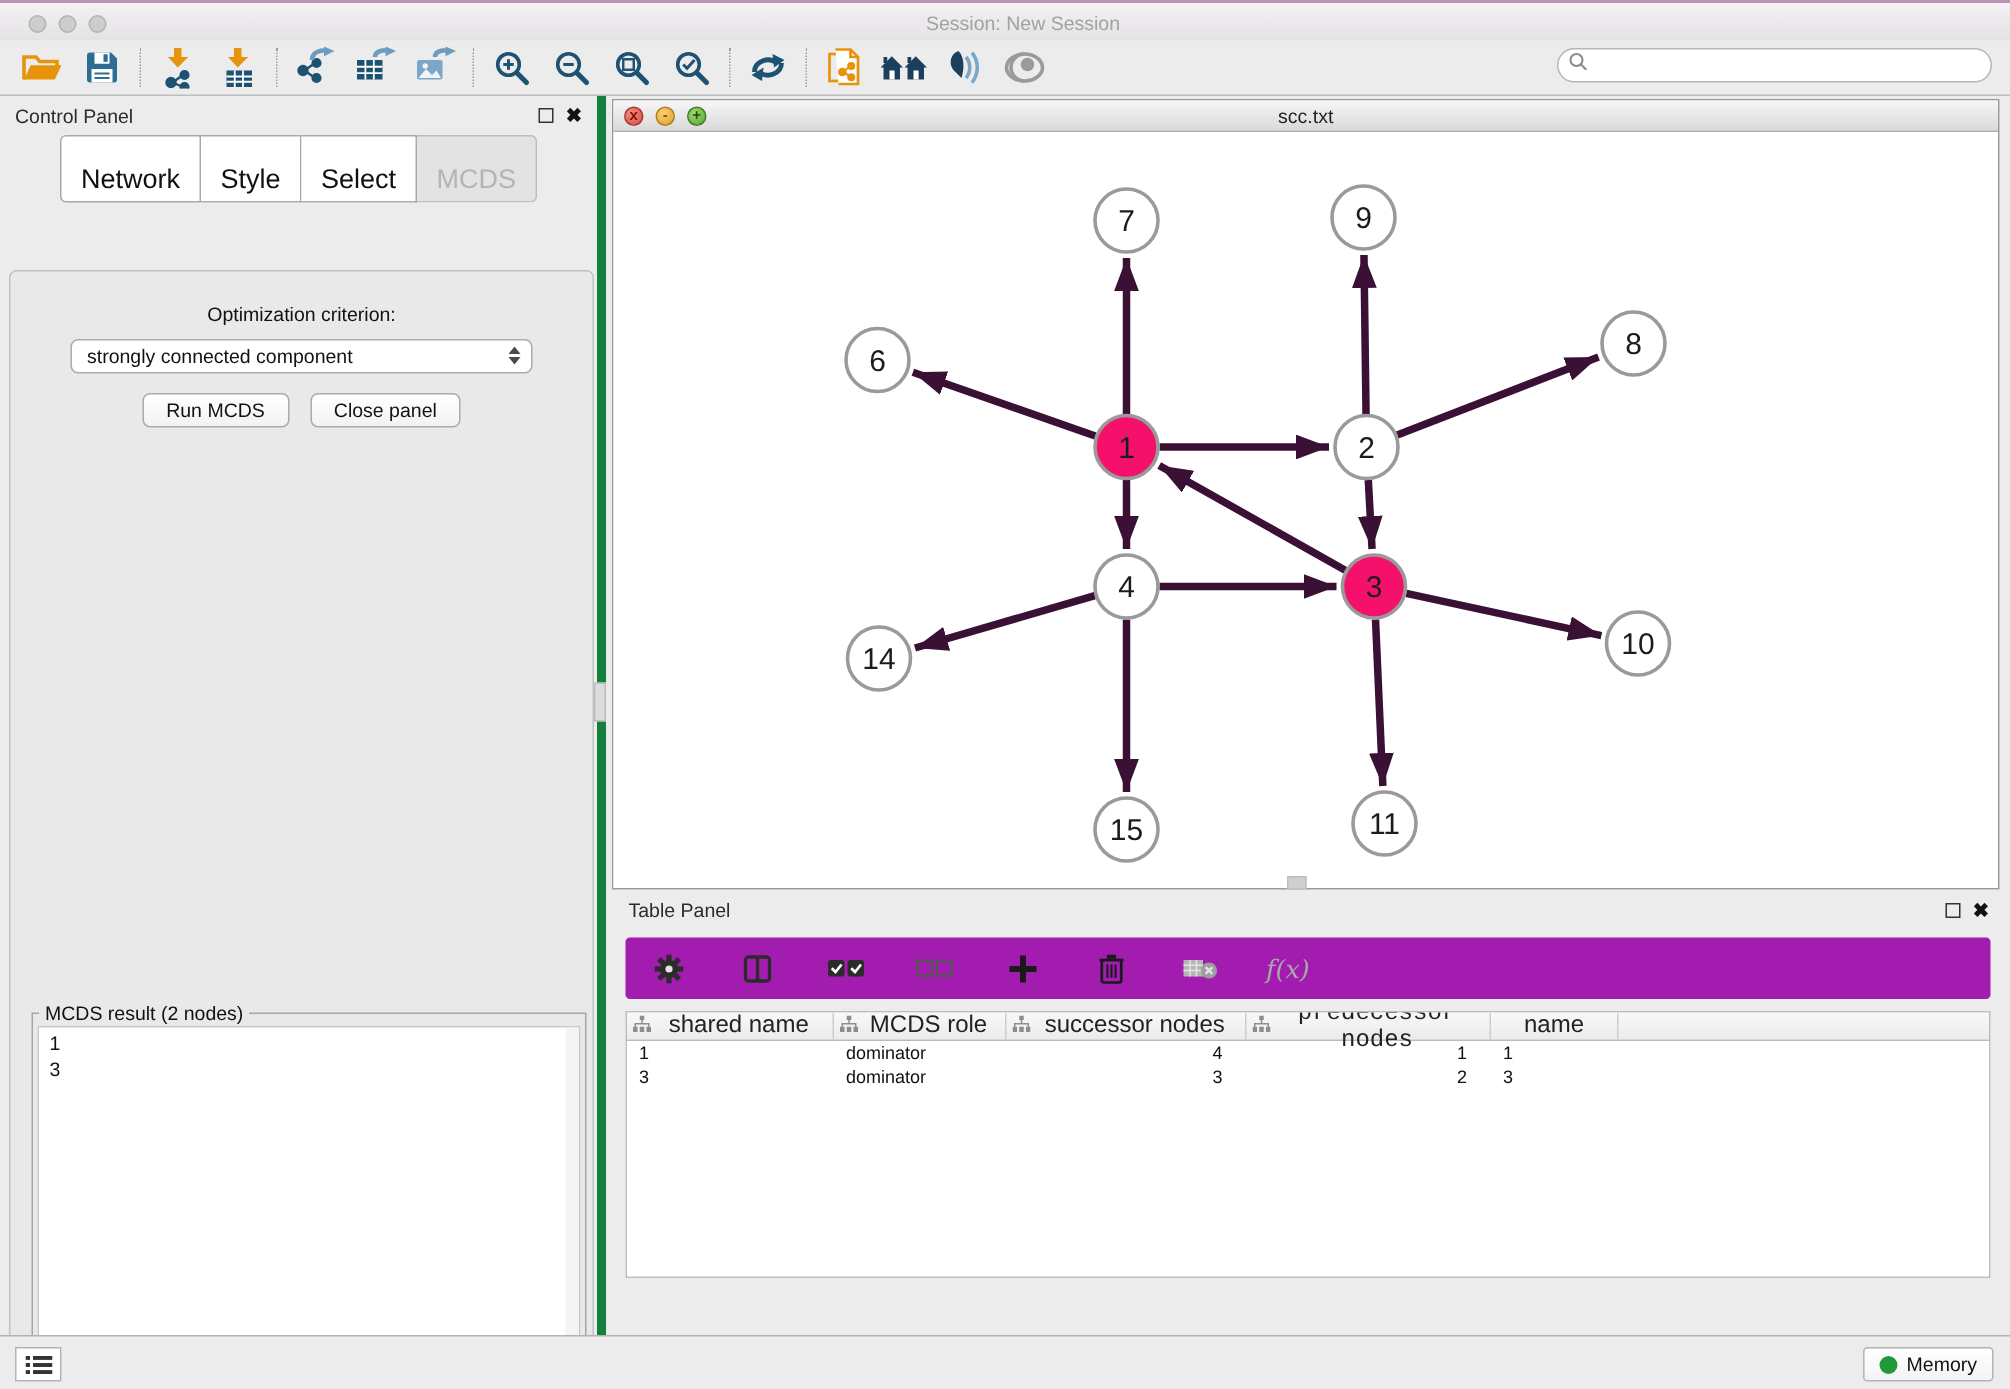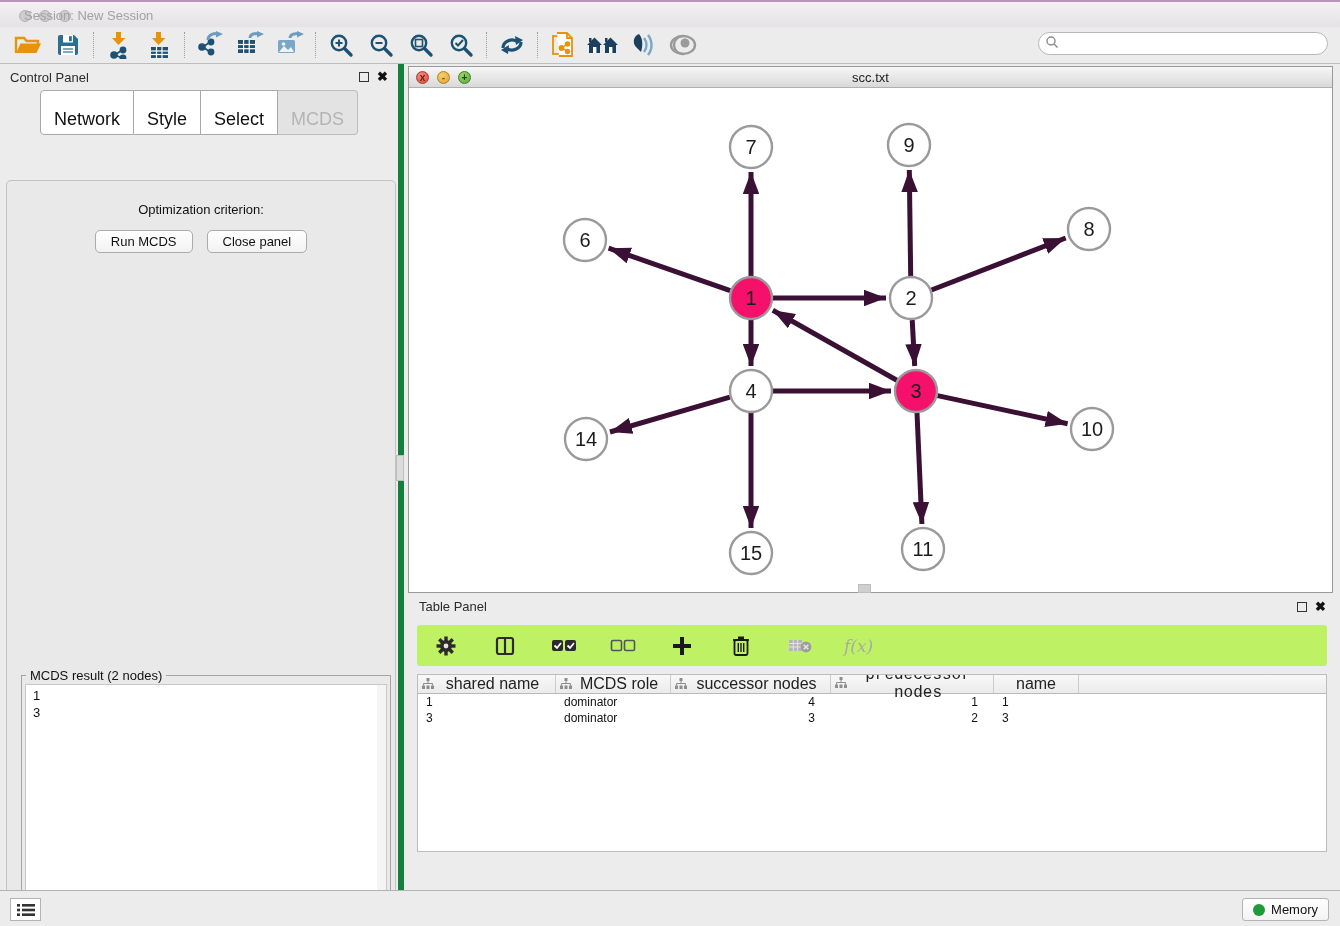--- a/index.html
+++ b/index.html
@@ -4,21 +4,21 @@
 <style>
   * { margin:0; padding:0; box-sizing:border-box; }
   html,body { width:1340px; height:926px; overflow:hidden;
     font-family:"Liberation Sans", sans-serif; background:#ececec; }
 
   
   #titlebar { position:absolute; left:0; top:0; width:1340px; height:27px;
     background:linear-gradient(#f3f1f3,#e4e2e4); border-top:2px solid #b695b6; }
   .tl-dot { position:absolute; top:8px; width:12px; height:12px; border-radius:50%;
     background:#cdcdcd; border:1px solid #b3b3b3; }
-  #win-title { position:absolute; left:0; right:0; top:6px; 
+  #win-title { position:absolute; left:0; right:0; top:6px; text-align:center;
     font-size:13px; color:#a2a2a2;margin-left:24px; }
 
   
   #toolbar { position:absolute; left:0; top:27px; width:1340px; height:37px;
     background:#ececec; border-bottom:1px solid #bdbdbd; display:flex; align-items:center; }
   .tgroup { display:flex; align-items:center; }
   .tbtn { width:40px; height:32px; display:flex; align-items:center; justify-content:center;
     cursor:default; }
   .tsep { width:1px; height:26px; border-left:1px dotted #9d9d9d; margin:0 5px; }
   #search-wrap { position:absolute; right:12px; top:5px; width:290px; height:23px;
@@ -82,21 +82,21 @@
   #graph-canvas { position:absolute; left:0; top:21px; width:923px; height:504px; background:#fff; }
 
   
   #h-splitter-handle { position:absolute; left:858px; top:584px; width:13px; height:9px;
     background:#cfcfcf; border:1px solid #bdbdbd; }
 
   
   #table-panel { position:absolute; left:405px; top:594px; width:935px; height:296px; background:#ececec; }
   #tp-header { height:25px; display:flex; align-items:center; padding:0 14px; }
   #tp-toolbar { position:absolute; left:12px; top:31px; width:910px; height:41px;
-    background:#bef264; border-radius:3px; display:flex; align-items:center; padding-left:10px;gap:21px; }
+    background:#a21caf; border-radius:3px; display:flex; align-items:center; padding-left:10px;gap:21px; }
   .tpbtn { width:38px; height:34px; display:flex; align-items:center; justify-content:center; }
   #node-table { position:absolute; left:12px; top:80px; width:910px; height:178px;
     background:#fff; border:1px solid #bdbdbd; overflow:hidden; }
   #nt-header { display:flex; height:19px; background:linear-gradient(#f8f8f8,#ebebeb);
     border-bottom:1px solid #b9b9b9; }
   .nt-hcell { display:flex; align-items:center; font-size:16px; color:#222;
     border-right:1px solid #cdcdcd; padding:0 4px; position:relative; }
   .nt-hcell .hlabel { flex:1; text-align:center; }
   .nt-row { display:flex; height:16px; }
   .nt-cell { font-size:12px; color:#111; padding:1px 8px 0; overflow:hidden; }
@@ -319,20 +319,27 @@
     </span>
   </div>
   <div class="tabrow" id="cp-tabs">
       <div class="tab">Network</div>
       <div class="tab">Style</div>
       <div class="tab">Select</div>
       <div class="tab active">MCDS</div>
     </div>
   <div id="cp-content">
     <div id="opt-label">Optimization criterion:</div>
+    <div id="criterion-select">
+      <span>strongly connected component</span>
+      <span class="updown">
+          <i class="u"></i>
+          <i class="d"></i>
+        </span>
+    </div>
     <div id="cp-buttons">
       <button class="btn">Run MCDS</button>
       <button class="btn">Close panel</button>
     </div>
     <div id="result-group">
       <span id="result-title">MCDS result (2 nodes)</span>
       <div id="result-area">
         <div id="result-lines">1
 3</div>
         <div id="result-scroll"></div>

